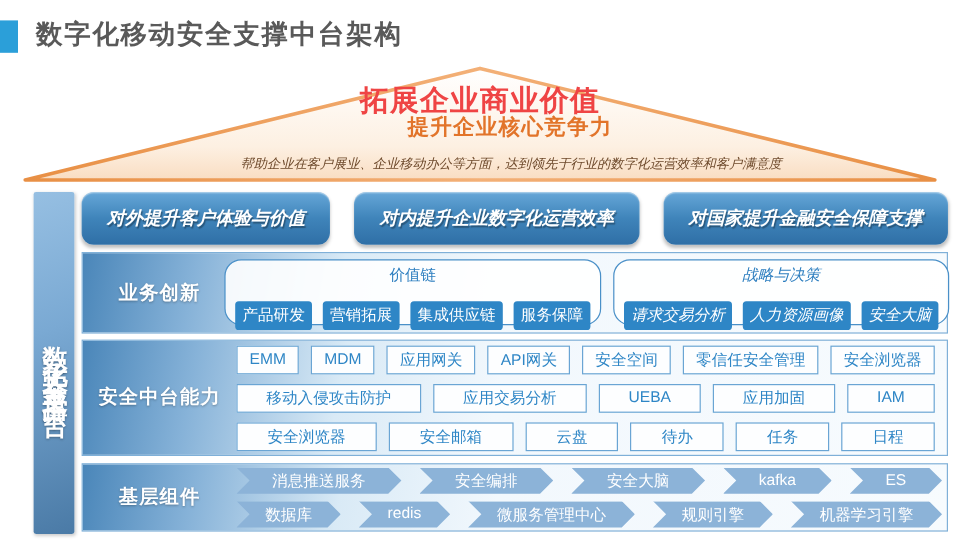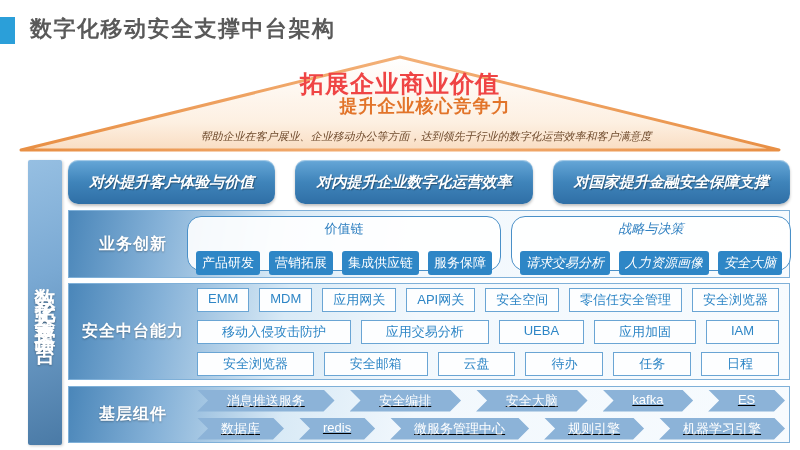--- a/index.html
+++ b/index.html
@@ -93,21 +93,21 @@
     flex:1 1 auto; background:#fdfeff; border:1px solid #6aa5d4; color:#2e86c6;
     font-size:13px; text-align:center; padding:2px 6px; white-space:nowrap;
     box-sizing:border-box;
   }
 
   
   .base-content {
     display:flex; flex-direction:column; justify-content:center; gap:6px;
     padding:6px 4px 6px 0;
   }
-  .ribbon-row { display:flex; gap:15px;text-decoration:underline; }
+  .ribbon-row { display:flex; gap:15px; }
   .ribbon {
     flex:1 1 auto; background:#8cb3d8; color:#ffffff; font-size:13px;
     text-align:center; padding:2px 18px; white-space:nowrap; box-sizing:border-box;
     clip-path:polygon(0 0, calc(100% - 11px) 0, 100% 50%, calc(100% - 11px) 100%, 0 100%, 11px 50%);
   }
 </style>
 </head>
 <body>
 
 <div class="canvas">

